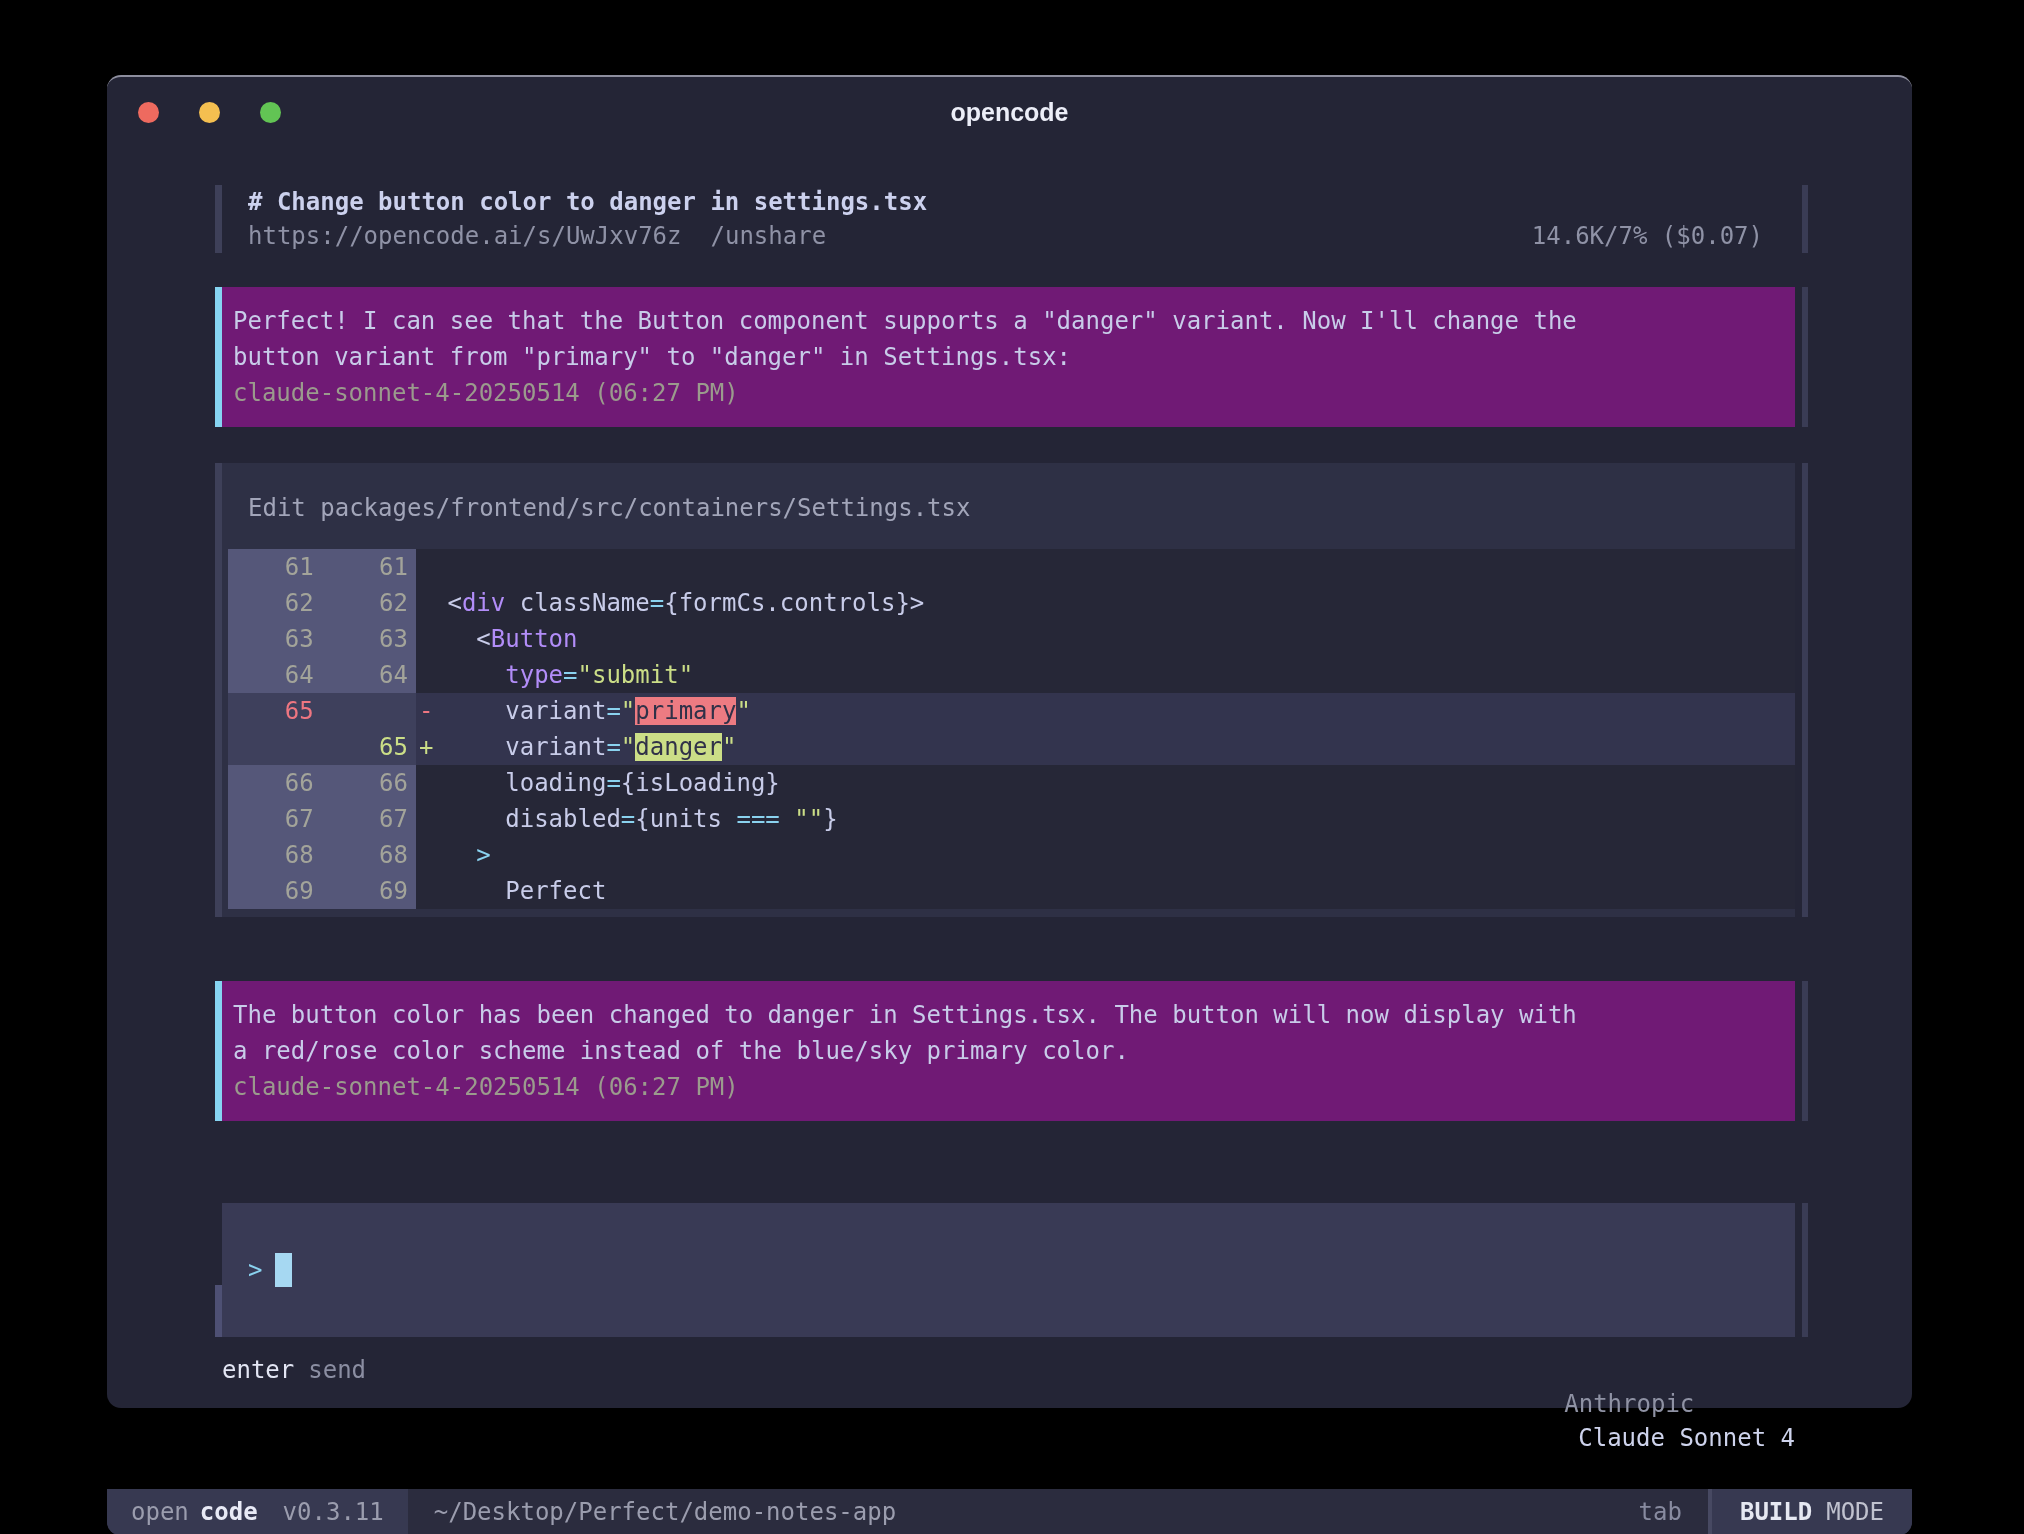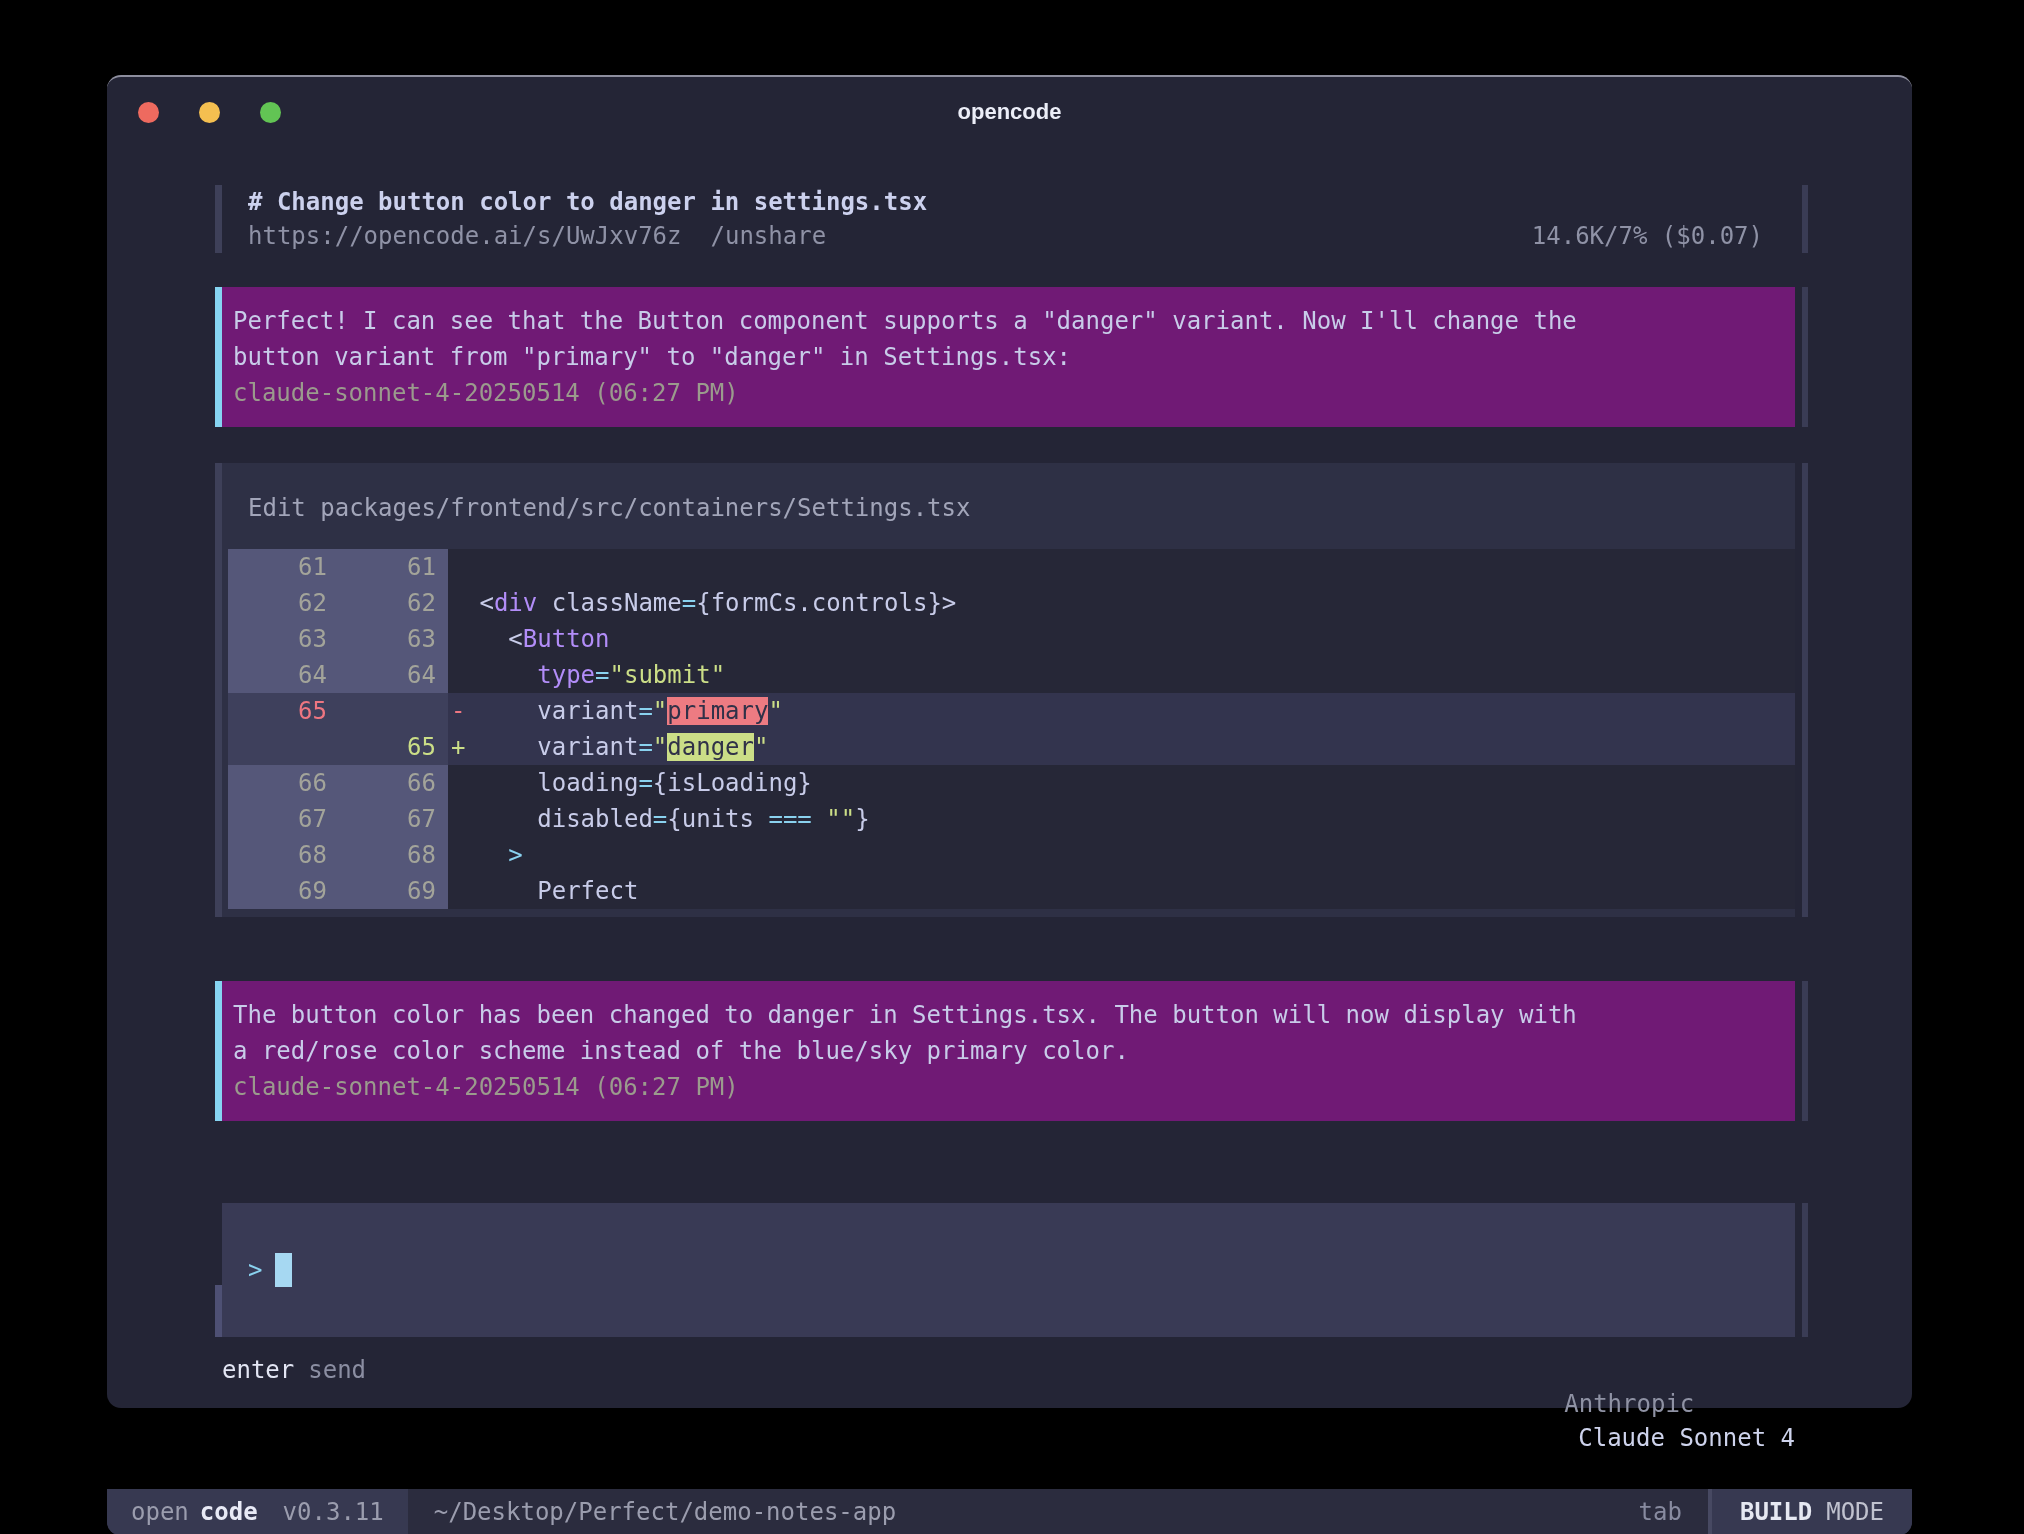--- a/index.html
+++ b/index.html
@@ -10,21 +10,21 @@
     position:absolute; left:107px; top:75px; width:1805px; height:1333px;
     background:#242536; border-radius:14px;
     border-top:2px solid #8d8e9e;
     display:flex; flex-direction:column;
   }
   
   .titlebar{ height:70px; position:relative; display:flex; align-items:center; justify-content:center; flex:none;}
   .traffic{ position:absolute; left:31px; top:0; height:100%; display:flex; align-items:center; gap:40px;}
   .tl{ width:21px; height:21px; border-radius:50%; display:block;}
   .tl.red{ background:#ee6a5f; } .tl.yellow{ background:#f4bf50; } .tl.green{ background:#62c454; }
-  .win-title{ font-family:"Liberation Sans", sans-serif; font-weight:bold; font-size:22px; color:#eceef8; }
+  .win-title{ font-family:"Liberation Sans", sans-serif; font-weight:bold; font-size:25px; color:#eceef8; }
 
   
   .content{ flex:1; padding-left:108px; }
   .brow{ display:flex; align-items:stretch; width:1593px; }
   .vbar{ width:7px; flex:none; }
   .vbar.neutral{ background:#3e4059; }
   .vbar.cyan{ background:#86d4f2; }
   .vbar.input{ background:#4e5074; }
   .bmain{ flex:1; min-width:0; }
   .rail-gap{ width:7px; flex:none; }
@@ -43,21 +43,21 @@
   .msg-body{ background:#701a75; padding:16px 11px; }
   .msg-line{ line-height:36px; white-space:pre; color:#c8cce9; }
   .msg-meta{ line-height:36px; white-space:pre; color:#9b9b8d; }
 
   
   .edit{ margin-top:36px; }
   .edit-body{ background:#2e3045; padding-bottom:8px; }
   .edit-title{ color:#a2a5b9; line-height:34px; padding:28px 26px 24px 26px; white-space:pre; }
   .diff{ margin-left:6px; }
   .diff-row{ display:flex; height:36px; line-height:36px; }
-  .gutter{ width:220px; flex:none; display:flex; }
+  .gutter{ width:188px; flex:none; display:flex; }
   .diff-row.ctx .gutter{ background:#555779; }
   .diff-row.del .gutter, .diff-row.ins .gutter{ background:#3e405c; }
   .num{ white-space:pre; color:#a3a49a; }
   .num.old{ width:99px; text-align:right; }
   .num.new{ width:117px; text-align:right; padding-right:8px; }
   .diff-row.del .num.old{ color:#ee7681; }
   .diff-row.ins .num.new{ color:#cbde87; }
   .line{ flex:1; display:flex; background:#262737; white-space:pre; min-width:0; }
   .diff-row.del .line, .diff-row.ins .line{ background:#33344e; }
   .marker{ width:17px; flex:none; padding-left:3px; white-space:pre; }

